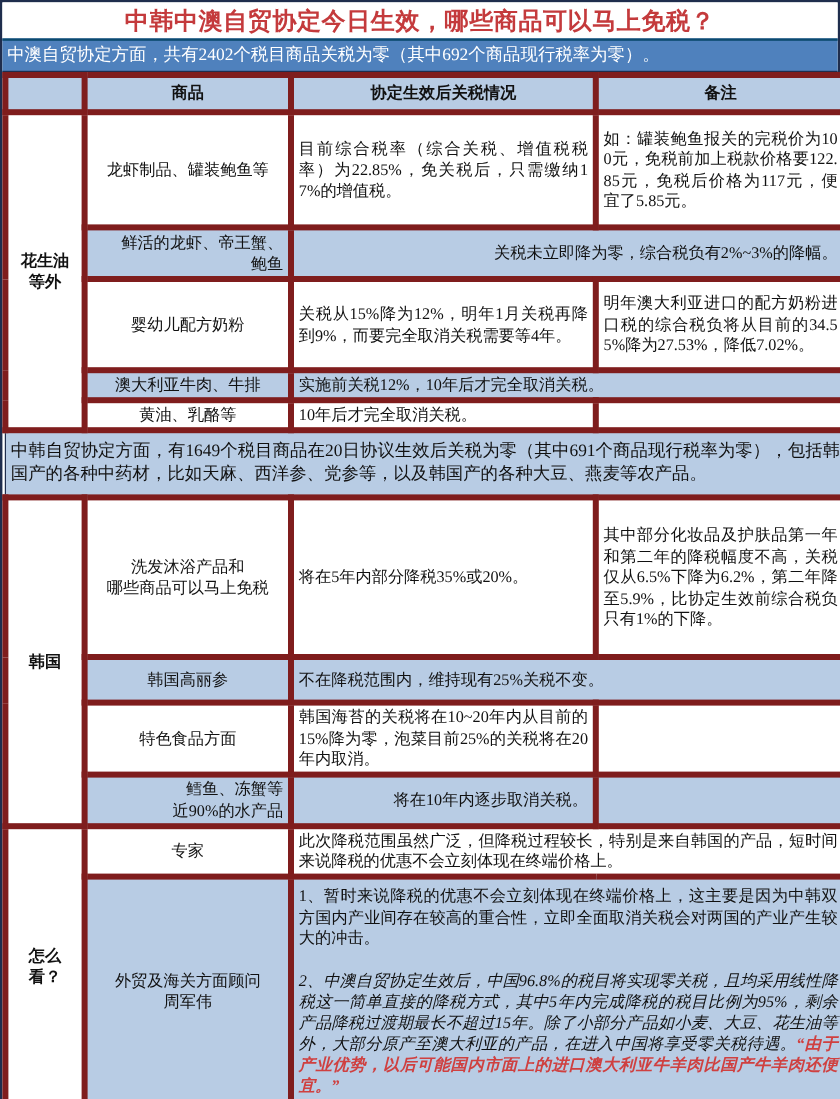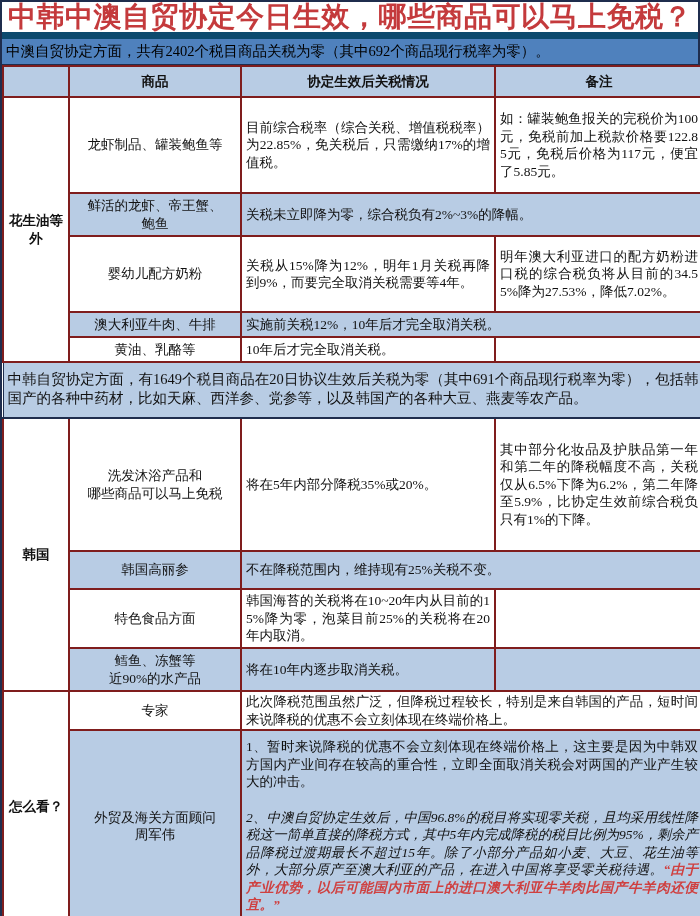--- a/index.html
+++ b/index.html
@@ -18,40 +18,40 @@
     display: flex;
     flex-direction: column;
   }
   .title-bar {
     height: 30px;
     display: flex;
     align-items: center;
     justify-content: center;
     background: #ffffff;
     color: #c43a3c;
-    font-size: 28px;
+    font-size: 20px;
     font-weight: bold;
     letter-spacing: 0.5px;
   }
   .subtitle-bar {
     background: #4f81bd;
-    color: #000000;
+    color: #ffffff;
     font-size: 14.5px;
     line-height: 19px;
     padding: 3px 16px 3px 4px;
-    border-top: 7px solid #0c4a6e;
+    border-top: 2px solid #0c4a6e;
     border-bottom: 1px solid #1f2d4d;
   }
   table.grid {
     width: 100%;
     border-collapse: collapse;
     table-layout: fixed;
   }
   table.grid td, table.grid th {
-    border: 2px solid #7f1d1d;
+    border: 5px solid #7f1d1d;
     font-size: 13.5px;
     line-height: 17.5px;
     padding: 1px 4px;
     vertical-align: middle;
     word-break: break-all;
   }
   thead th {
     background: #b8cce4;
     font-size: 15px;
     font-weight: bold;
@@ -98,21 +98,21 @@
   }
   .advisor-cell { padding: 6px 8px; }
   .advisor-cell p { margin: 0 0 18px 0; }
   .advisor-cell p:last-child { margin-bottom: 0; font-style: italic; }
   .red-quote { color: #cf4040; font-weight: bold; }
   .bottom-bar { height: 5px; background: #4f81bd; margin-top: auto; }
   
   .h96  td { height: 96px; }
   .h76  td { height: 76px; }
   .h56  td { height: 59px; }
-  .h43  td { height: 43px; }
+  .h43  td { height: 43px; text-align: right; }
   .h38  td { height: 38px; }
   .h22  td { height: 38px; }
   .h21  td { height: 25px; padding-top: 0; padding-bottom: 0; }
   .h133 td { height: 133px; }
   .h192 td { height: 192px; }
   .hdiv td { height: 56px; }
 </style>
 </head>
 <body>
 

